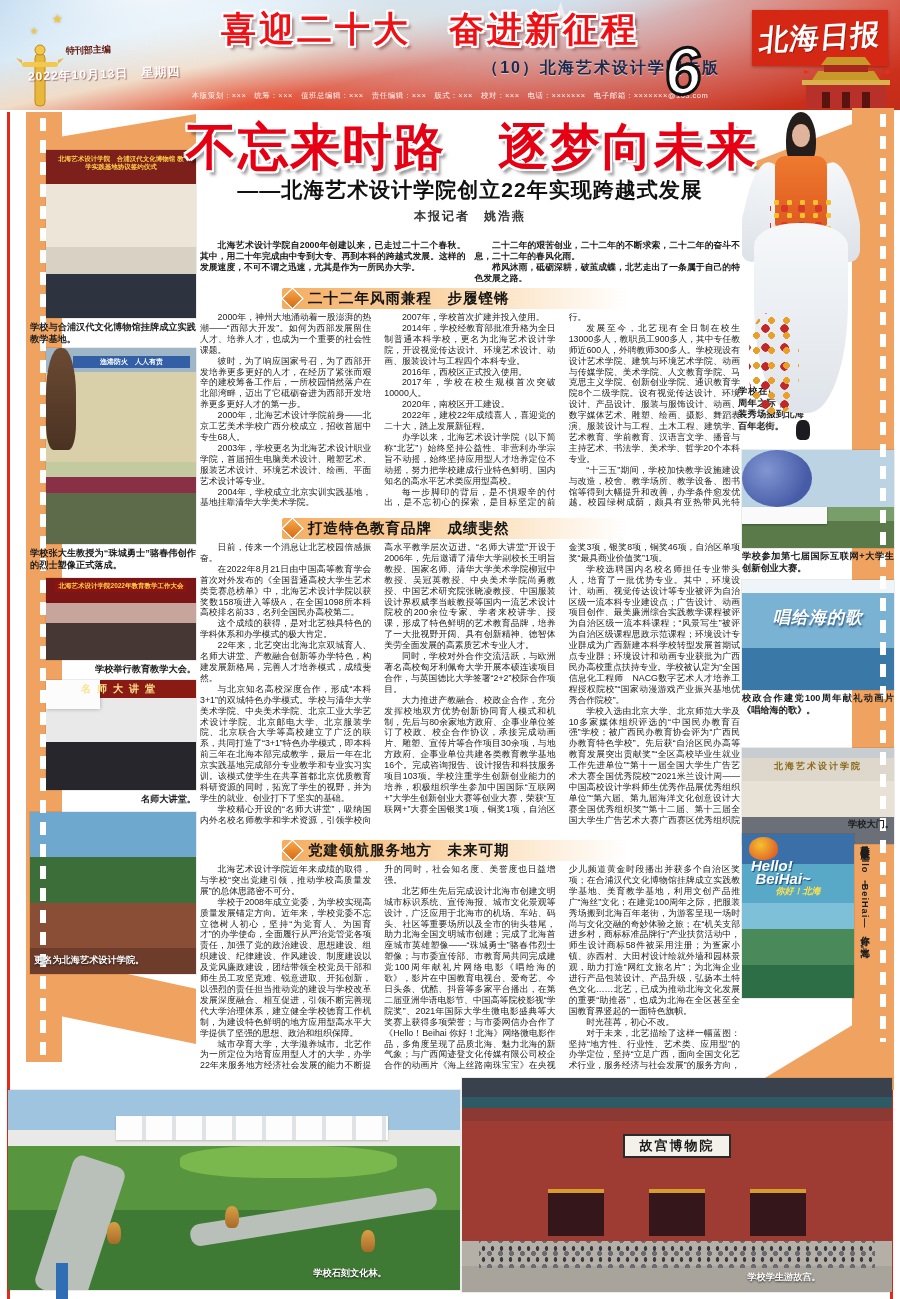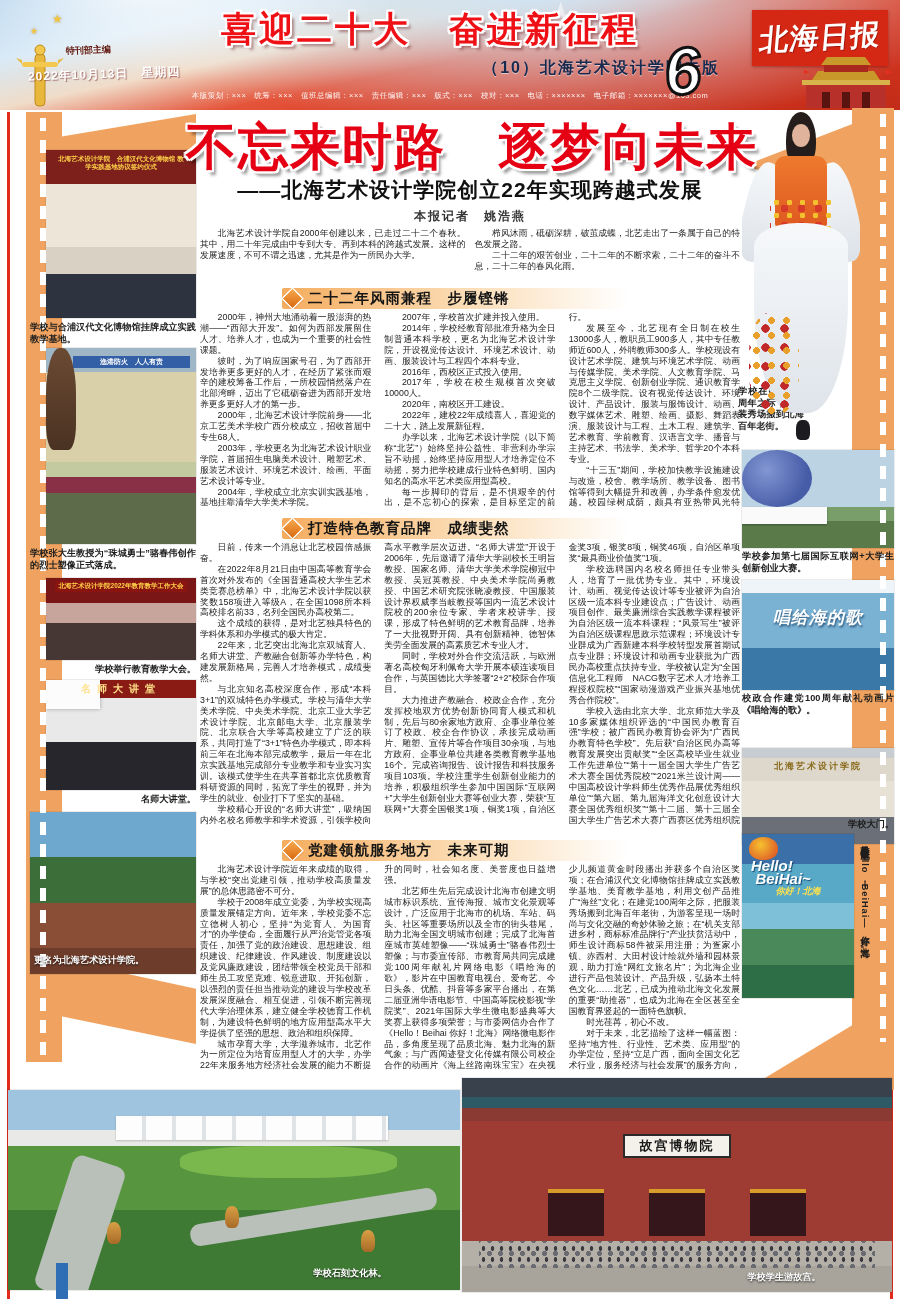--- a/index.html
+++ b/index.html
@@ -108,21 +108,21 @@
   #headline { position:absolute; left:186px; top:114px; width:566px; text-align:center; font-size:50px;
     font-weight:900; color:#e50113; letter-spacing:2px; white-space:nowrap; z-index:4;
     text-shadow:-2px 0 0 #fff,2px 0 0 #fff,0 -2px 0 #fff,0 2px 0 #fff,-2px -2px 0 #fff,2px -2px 0 #fff,-2px 2px 0 #fff,2px 2px 0 #fff,4px 5px 3px rgba(0,0,0,.38); }
   #subtitle { position:absolute; left:198px; top:176px; width:544px; text-align:center; font-size:21px;
     font-weight:700; color:#111; letter-spacing:1px; z-index:4; }
   #byline { position:absolute; left:198px; top:208px; width:544px; text-align:center; font-size:12px;
     font-weight:700; color:#333; letter-spacing:2px; z-index:4; }
 
   .bodytext { font-size:8.8px; line-height:10.9px; color:#1c1c1c; text-align:justify; }
   .bodytext p { margin:0; text-indent:2em; }
-  #intro { position:absolute; left:200px; top:228px; width:540px; height:58px; display:flex; gap:9px; overflow:hidden; z-index:4; }
+  #intro { position:absolute; left:200px; top:240px; width:540px; height:58px; display:flex; gap:9px; overflow:hidden; z-index:4;font-weight:bold; }
   #intro > div { flex:1; }
 
   .sec-h { position:absolute; left:282px; width:376px; height:21px; display:flex; align-items:center; z-index:4;
     background:linear-gradient(90deg,#f5ac5e 0%,#fbdcb4 48%,rgba(251,220,180,0) 92%); border-radius:2px; }
   .diamond { width:13px; height:13px; margin:0 9px 0 4px; background:linear-gradient(135deg,#f7a84e,#d96a10);
     transform:rotate(45deg); box-shadow:0 0 0 1.5px #fff, 1px 1px 2px rgba(0,0,0,.35); flex:none; }
   .sec-title { font-size:14.5px; font-weight:900; color:#151515; letter-spacing:1px; white-space:nowrap; }
 
   .sec-body { position:absolute; left:200px; width:540px; column-count:3; column-gap:13px; column-fill:auto; overflow:hidden; z-index:4; }
   #body1 { top:312px; height:201px; }
@@ -253,22 +253,22 @@
 
   <div id="headline">不忘来时路　逐梦向未来</div>
   <div id="subtitle">——北海艺术设计学院创立22年实现跨越式发展</div>
   <div id="byline">本报记者　姚浩燕</div>
 
   <div id="intro" class="bodytext">
     <div>
         <p>北海艺术设计学院自2000年创建以来，已走过二十二个春秋。其中，用二十年完成由中专到大专、再到本科的跨越式发展。这样的发展速度，不可不谓之迅速，尤其是作为一所民办大学。</p>
       </div>
     <div>
+        <p>二十二年的艰苦创业，二十二年的不断求索，二十二年的奋斗不息，二十二年的春风化雨。</p>
         <p>栉风沐雨，砥砺深耕，破茧成蝶，北艺走出了一条属于自己的特色发展之路。</p>
-        <p>二十二年的艰苦创业，二十二年的不断求索，二十二年的奋斗不息，二十二年的春风化雨。</p>
       </div>
   </div>
 
   <div class="sec-h" style="top:288px;">
     <span class="diamond"></span>
     <span class="sec-title">二十二年风雨兼程　步履铿锵</span>
   </div>
   <div id="body1" class="sec-body bodytext">
       <p>2000年，神州大地涌动着一股澎湃的热潮——“西部大开发”。如何为西部发展留住人才、培养人才，也成为一个重要的社会性课题。</p>
       <p>彼时，为了响应国家号召，为了西部开发培养更多更好的人才，在经历了紧张而艰辛的建校筹备工作后，一所校园悄然落户在北部湾畔，迈出了它砥砺奋进为西部开发培养更多更好人才的第一步。</p>

